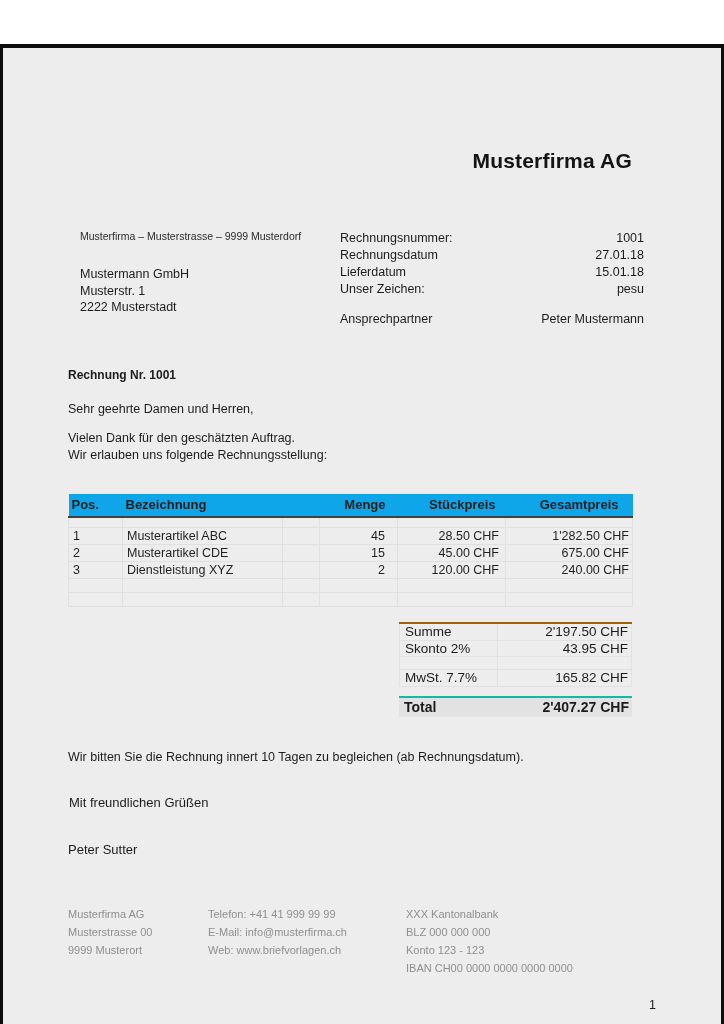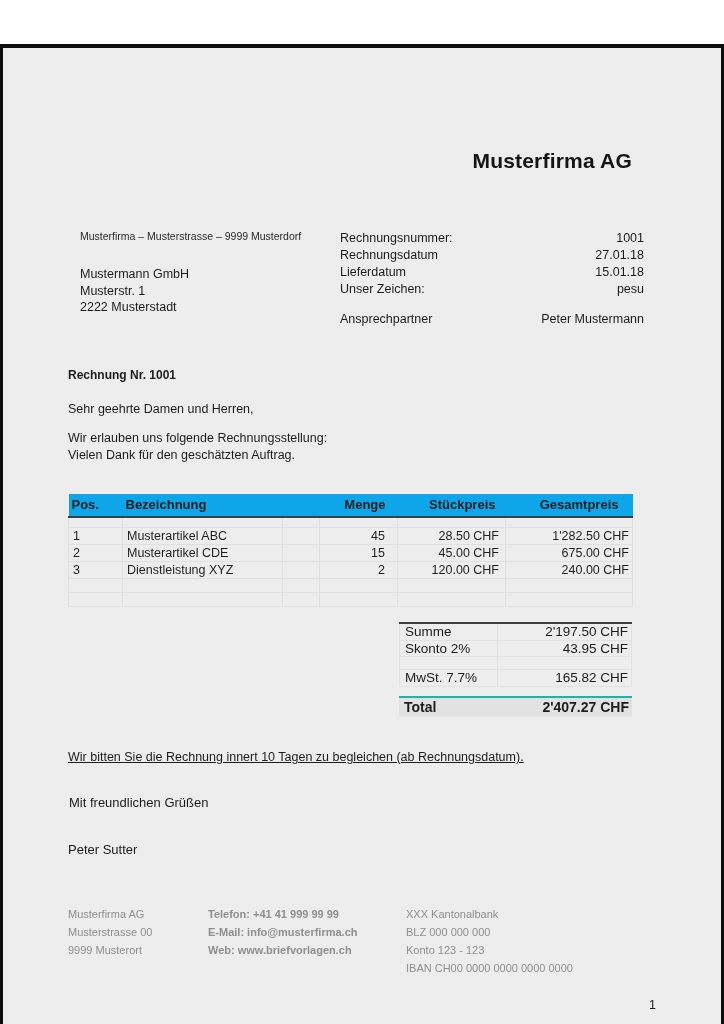--- a/index.html
+++ b/index.html
@@ -51,40 +51,40 @@
   table.items td { border:1px solid #e0e0e0; padding:1px 4px; height:15px; }
   table.items td.num { text-align:right; }
   table.items td.qty { padding-right:12px; }
   table.items td.unit { padding-right:6px; }
   table.items td.total { padding-right:3px;text-align:right; }
   table.items tr.spacer td { height:10px; }
   table.items tr.blank td { height:14px; }
 
   
   .summary { position:absolute; left:396px; top:574px; width:233px; }
-  .sum-grid { border-top:2px solid #404040; }
+  .sum-grid { border-top:2px solid #a16207; }
   .sum-row { display:flex; align-items:center; height:16.5px; font-size:13.5px;
     border:1px solid #e2e2e2; border-top:none; }
   .sum-row .lbl { width:98px; align-self:stretch; display:flex; align-items:center;
     padding-left:5px; border-right:1px solid #e2e2e2; }
   .sum-row .val { flex:1; text-align:right; padding-right:3px; }
   .sum-row.empty { height:13px; }
   .sum-total { margin-top:9px; border-top:2px solid #14b8a6; background:#e2e2e2;
     display:flex; justify-content:space-between; align-items:center;
     height:21px; font-size:14px; font-weight:700; padding:0 3px 0 5px; }
 
   
-  .note      { position:absolute; left:65px; top:702px; font-size:12.5px;text-decoration:underline; }
+  .note      { position:absolute; left:65px; top:702px; font-size:12.5px; }
   .closing   { position:absolute; left:66px; top:747px; font-size:13px; }
   .signature { position:absolute; left:65px; top:794px; font-size:13px; }
 
   
   .footer { position:absolute; left:65px; top:857px; width:564px; display:flex;
     color:#8f8f8f; font-size:11px; line-height:18px; }
-  .f-col1 { width:140px; } .f-col2 { width:198px;font-weight:bold; } .f-col3 { flex:1; }
+  .f-col1 { width:140px; } .f-col2 { width:198px; } .f-col3 { flex:1; }
 
   .page-number { position:absolute; top:950px; right:65px; font-size:12.5px; color:#1c1c1c; }
   .watermark { position:absolute; left:28px; top:979px; font-size:6.5px;
     color:#cdcdcd; letter-spacing:0.5px; }
 </style>
 </head>
 <body>
 
 <div class="sheet">
 
@@ -121,22 +121,22 @@
         <span>Peter Mustermann</span>
       </div>
     </div>
   </div>
 
   <div class="subject">Rechnung Nr. 1001</div>
 
   <div class="letter-body">
     <div>Sehr geehrte Damen und Herren,</div>
     <div class="para2">
+      <div>Vielen Dank für den geschätzten Auftrag.</div>
       <div>Wir erlauben uns folgende Rechnungsstellung:</div>
-      <div>Vielen Dank für den geschätzten Auftrag.</div>
     </div>
   </div>
 
   <table class="items">
     <colgroup>
       <col style="width:54px">
         <col style="width:160px">
         <col style="width:37px">
       <col style="width:78px">
         <col style="width:108px">

